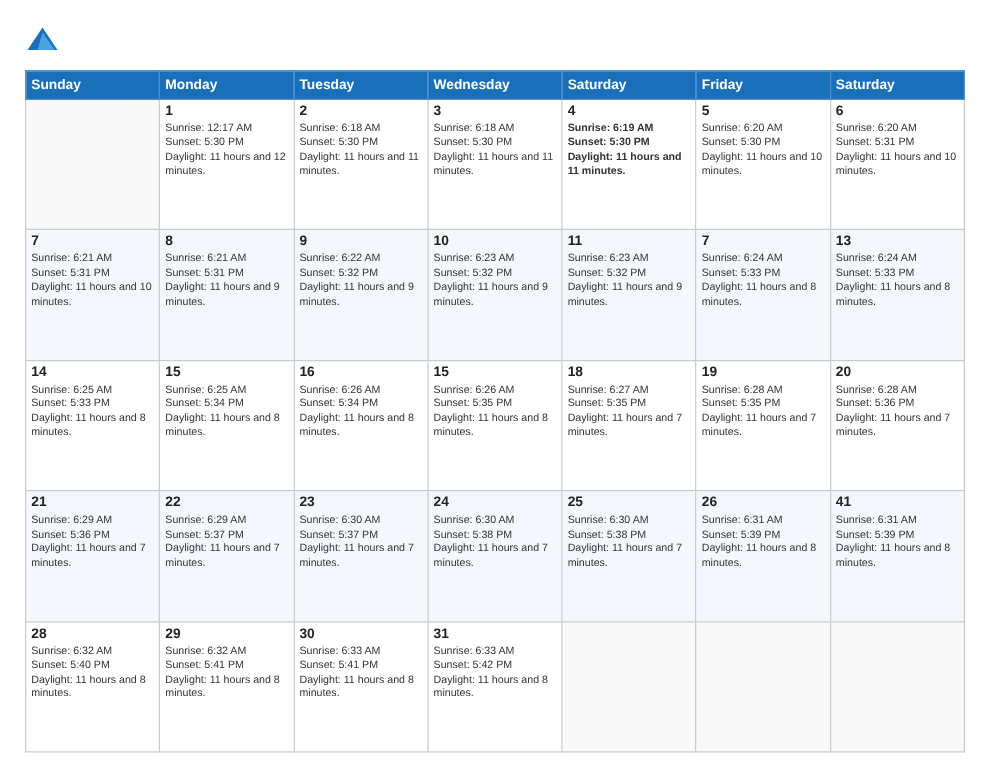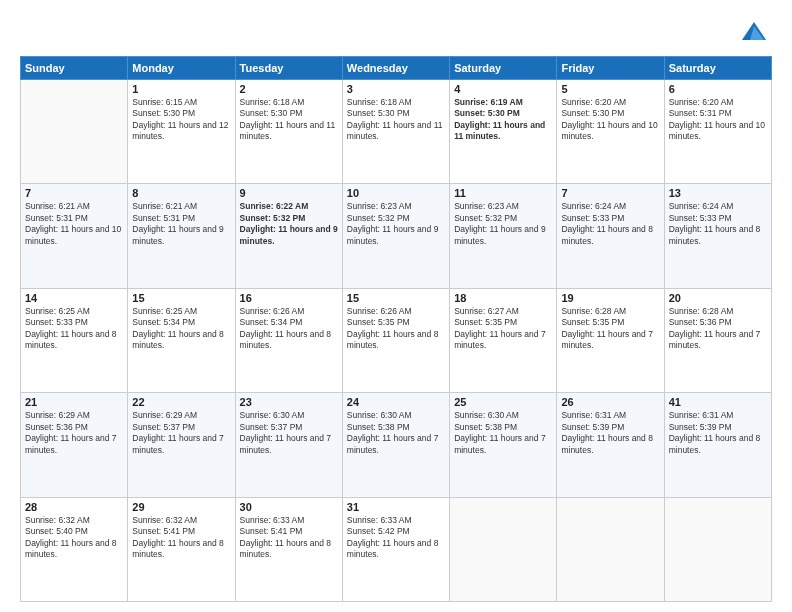--- a/index.html
+++ b/index.html
@@ -9,21 +9,20 @@
       width: 792px;
       height: 612px;
       overflow: hidden;
     }
     .page {
       width: 792px;
       height: 612px;
       padding: 18px 20px 10px 20px;
       display: flex;
       flex-direction: column;
-      align-items: flex-end;
     }
     .header {
       display: flex;
       justify-content: space-between;
       align-items: flex-start;
       margin-bottom: 10px;
     }
     .logo {
       display: flex;
       align-items: center;
@@ -128,21 +127,21 @@
           <th>Saturday</th>
           <th>Friday</th>
           <th>Saturday</th>
         </tr>
     </thead>
     <tbody id="calendar-body">
     <tr>
           <td class="empty-cell"></td>
           <td>
             <span class="day-number">1</span>
-            <div class="day-info" style="white-space: pre-line;">Sunrise: 6:15 AM
+            <div class="day-info" style="white-space: pre-line;">Sunrise: 12:17 AM
 Sunset: 5:30 PM
 Daylight: 11 hours and 12 minutes.</div>
           </td>
           <td>
             <span class="day-number">2</span>
             <div class="day-info" style="white-space: pre-line;">Sunrise: 6:18 AM
 Sunset: 5:30 PM
 Daylight: 11 hours and 11 minutes.</div>
           </td>
           <td>
@@ -178,21 +177,21 @@
 Daylight: 11 hours and 10 minutes.</div>
           </td>
           <td>
             <span class="day-number">8</span>
             <div class="day-info" style="white-space: pre-line;">Sunrise: 6:21 AM
 Sunset: 5:31 PM
 Daylight: 11 hours and 9 minutes.</div>
           </td>
           <td>
             <span class="day-number">9</span>
-            <div class="day-info" style="white-space: pre-line; font-weight: bold;">Sunrise: 6:22 AM
+            <div class="day-info" style="white-space: pre-line;">Sunrise: 6:22 AM
 Sunset: 5:32 PM
 Daylight: 11 hours and 9 minutes.</div>
           </td>
           <td>
             <span class="day-number">10</span>
             <div class="day-info" style="white-space: pre-line;">Sunrise: 6:23 AM
 Sunset: 5:32 PM
 Daylight: 11 hours and 9 minutes.</div>
           </td>
           <td>

